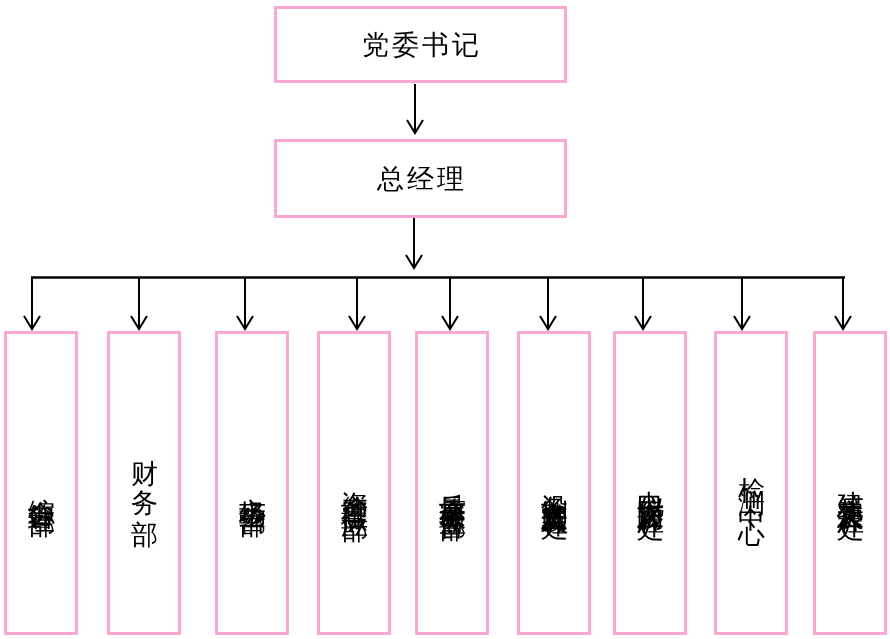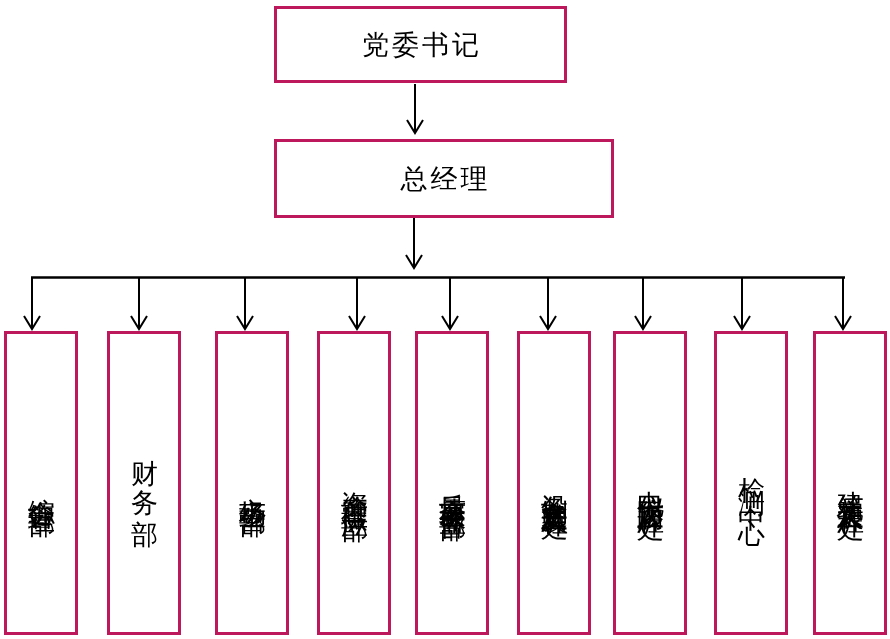--- a/index.html
+++ b/index.html
@@ -3,26 +3,26 @@
 <meta charset="utf-8">
 <style>
   html,body{margin:0;padding:0;background:#ffffff;}
   .stage{
     position:relative;width:890px;height:639px;background:#ffffff;
     font-family:"Liberation Serif","DejaVu Serif",serif;color:#000;
     overflow:hidden;
   }
   .connectors{position:absolute;left:0;top:0;width:890px;height:639px;}
   .node{
-    position:absolute;border:3px solid #be185d;background:#ffffff;
+    position:absolute;border:3px solid #f9a8d4;background:#ffffff;
     display:flex;align-items:center;justify-content:center;box-sizing:border-box;
   }
   .h-node{font-size:27px;letter-spacing:3px;text-indent:3px;}
   .top-box{left:274px;top:6px;width:293px;height:77px;}
-  .mid-box{left:274px;top:139px;width:340px;height:79px;}
+  .mid-box{left:274px;top:139px;width:293px;height:79px;}
   .dept{top:331px;width:74px;height:304px;}
   .dept .vtext{
     writing-mode:vertical-rl;text-orientation:upright;
     font-size:27px;line-height:1;white-space:nowrap;
   }
   .sp-tight{letter-spacing:2.5px;}
   .sp-norm{letter-spacing:3px;}
   .sp-med{letter-spacing:4px;}
   .sp-wide{letter-spacing:14px;}
   .sp-xwide{letter-spacing:30px;}

